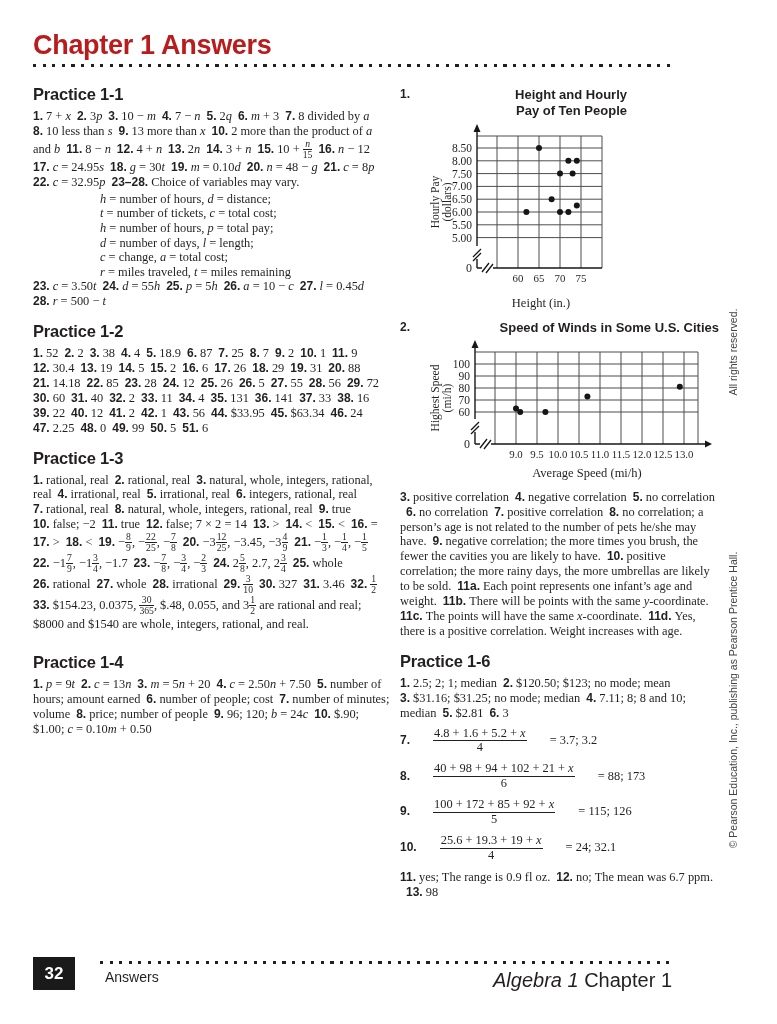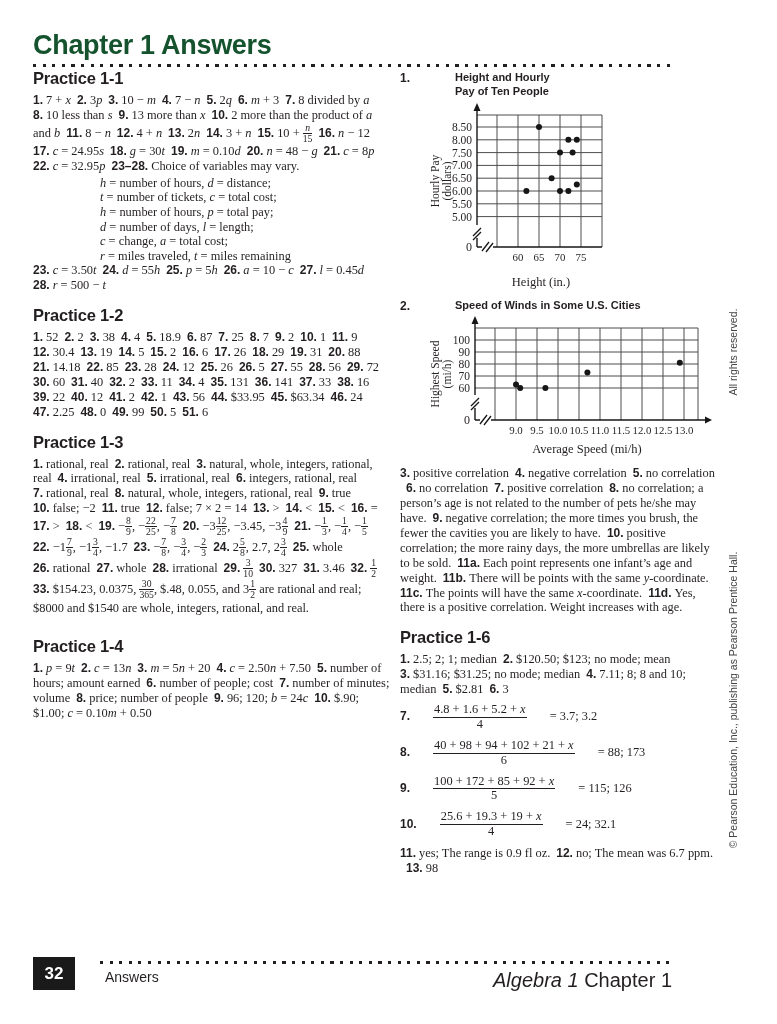--- a/index.html
+++ b/index.html
@@ -1,43 +1,43 @@
 <!DOCTYPE html>
 <html><head>
 <meta charset="utf-8">
 <style>
   html,body{margin:0;padding:0;background:#e8e8e8;}
   .page{position:relative;width:777px;height:1024px;background:#ffffff;color:#231f20;
         font-family:"Liberation Serif",serif;overflow:hidden;}
   h1{position:absolute;left:33px;top:30px;margin:0;font-family:"Liberation Sans",sans-serif;
-     font-weight:bold;font-size:27px;letter-spacing:-0.3px;color:#14532d;}
+     font-weight:bold;font-size:27px;letter-spacing:-0.3px;color:#b91c1c;}
   .dots{position:absolute;height:3.4px;
         background:repeating-linear-gradient(90deg,#231f20 0 3.1px,transparent 3.1px 9.6px);}
   #dots-top{left:33px;width:639px;top:64px;}
   #dots-bottom{left:100px;width:572px;top:961px;}
-  .col{position:absolute;top:68px;}
+  .col{position:absolute;top:84px;}
   #col-left{left:33px;width:358px;}
   #col-right{left:400px;width:316px;}
   section.practice h2{font-family:"Liberation Sans",sans-serif;font-weight:bold;font-size:16.5px;
      margin:13px 0 5px 0;letter-spacing:-0.2px;}
   section.practice:first-child h2{margin-top:1px;}
   #sec-p14 h2{margin-top:22px;}
   .items{margin:0 0 2px 0;font-size:12.4px;line-height:14.9px;}
   .num{font-family:"Liberation Sans",sans-serif;font-weight:bold;font-size:12px;margin-right:3px;}
   .gap{display:inline-block;width:6px;}
   .subline{font-size:12.4px;line-height:14.6px;padding-left:67px;}
   .frac{display:inline-block;text-align:center;vertical-align:-0.55em;font-size:0.78em;line-height:1.04;}
   .fnum{display:block;border-bottom:1px solid #231f20;padding:0 1px;}
   .fden{display:block;}
   .eq{font-size:12.4px;line-height:15px;margin:6px 0 7px 0;}
   .eq .frac{font-size:1em;vertical-align:middle;line-height:1.12;margin:0 20px;}
   .chart-block{display:flex;margin:3px 0 9px 0;}
   .chart-block .cnum{width:24px;flex:none;}
-  .chart-title{font-family:"Liberation Sans",sans-serif;font-weight:bold;font-size:11px;
-     line-height:1.25;text-align:left;padding-left:28px;margin-bottom:2px;}
+  .chart-title{font-family:"Liberation Sans",sans-serif;font-weight:bold;font-size:13px;
+     line-height:1.25;text-align:right;padding-left:28px;margin-bottom:2px;}
   .chart-xlabel{font-size:12.5px;text-align:center;padding-left:28px;margin-top:-2px;}
   .vtext{position:absolute;left:733px;transform:translate(-50%,-50%) rotate(-90deg);
      white-space:nowrap;font-family:"Liberation Sans",sans-serif;font-size:10.5px;color:#444;}
   #vt1{top:352px;} #vt2{top:700px;}
   .pagebox{position:absolute;left:33px;top:957px;width:42px;height:33px;background:#1a1a1a;
      color:#fff;font-family:"Liberation Sans",sans-serif;font-weight:bold;font-size:17px;
      display:flex;align-items:center;justify-content:center;}
   .f-left{position:absolute;left:105px;top:969px;font-family:"Liberation Sans",sans-serif;font-size:14px;}
   .f-right{position:absolute;right:105px;top:969px;font-family:"Liberation Sans",sans-serif;font-size:20px;}
   i{font-style:italic;}

